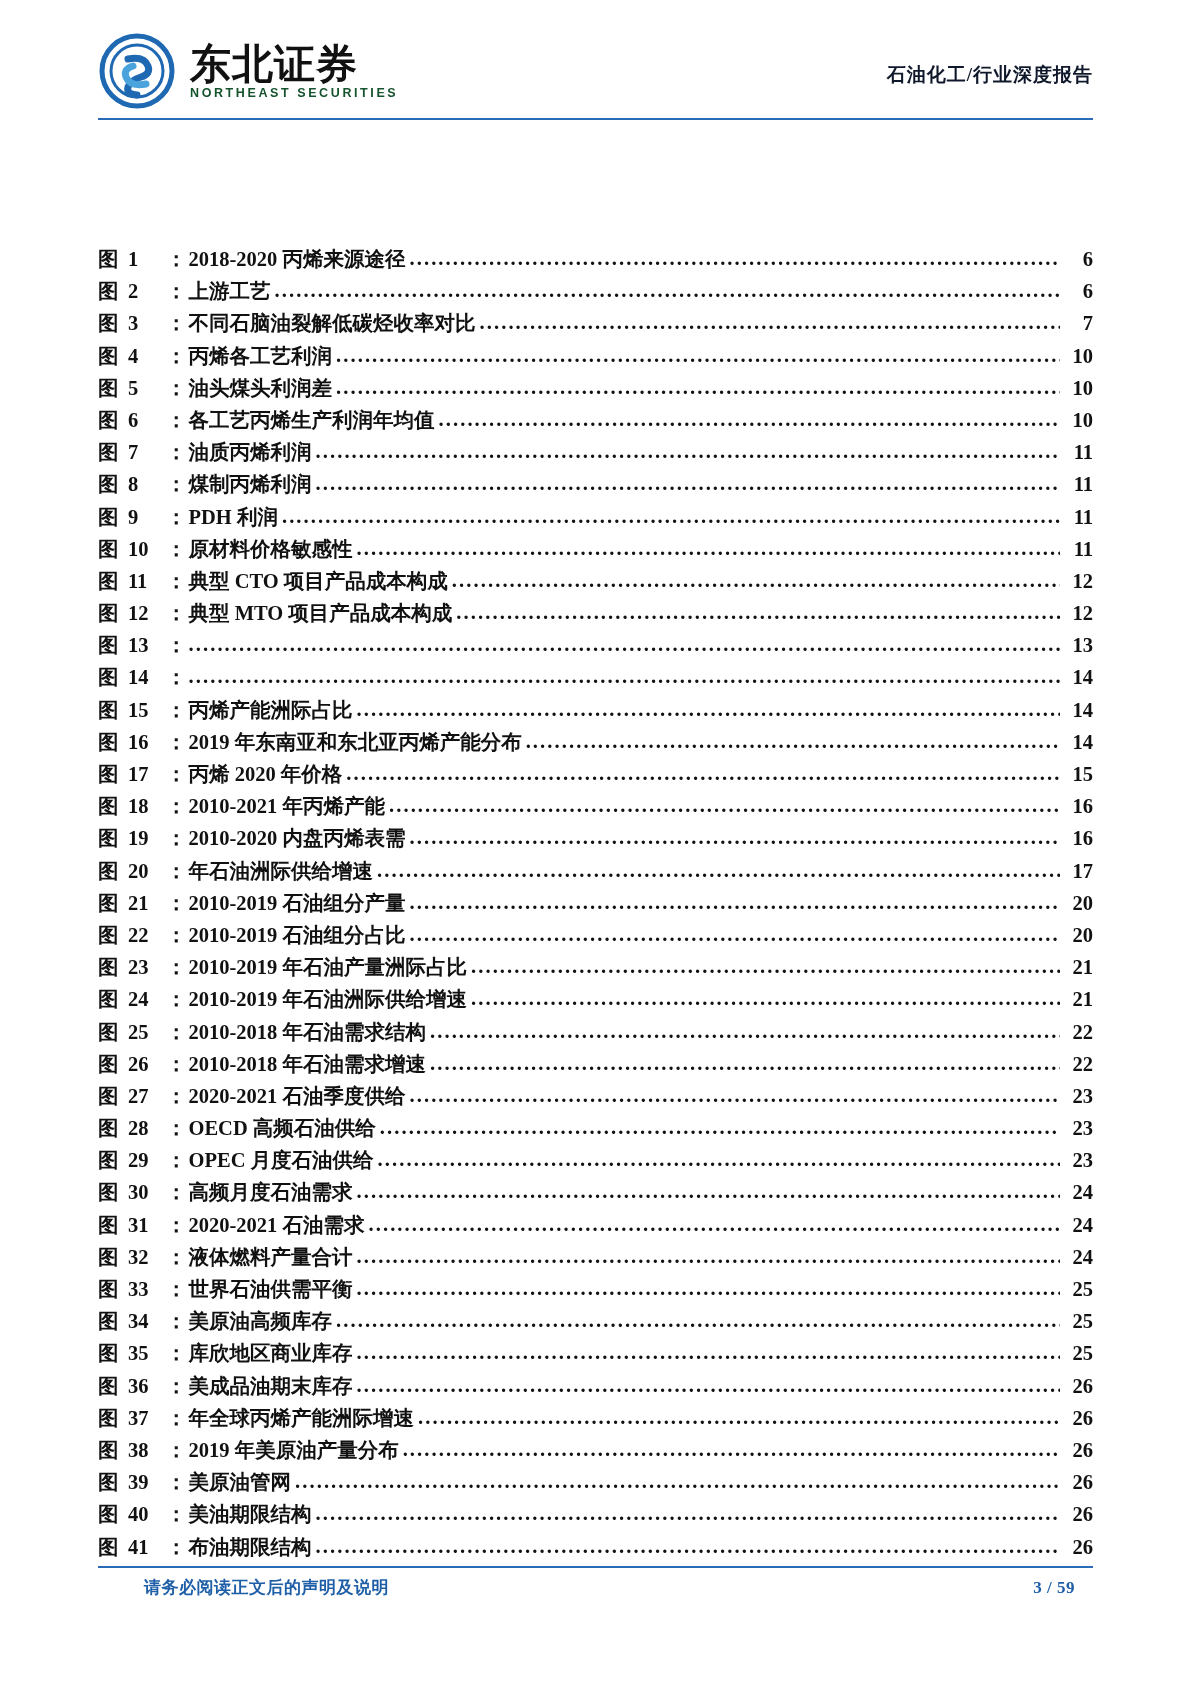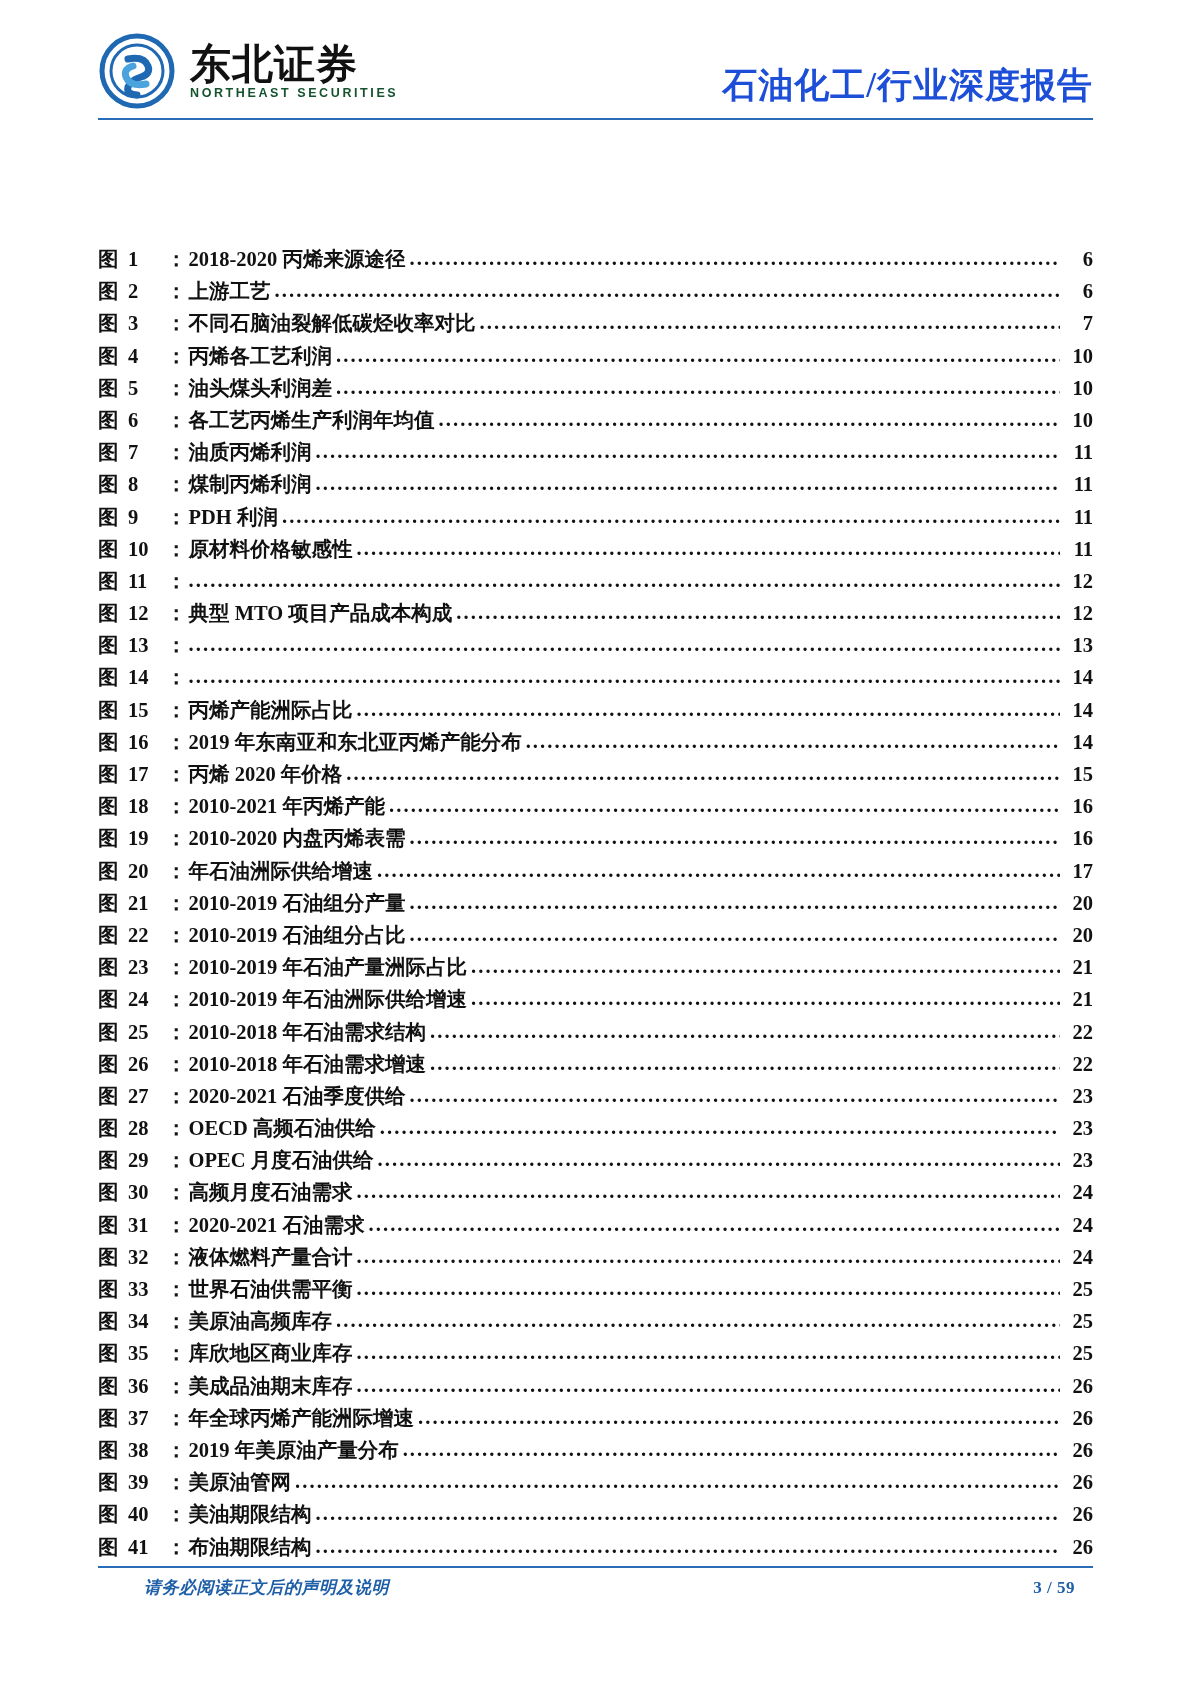--- a/index.html
+++ b/index.html
@@ -65,23 +65,23 @@
     font-size: 12.5px;
     font-weight: 700;
     letter-spacing: 2.6px;
     color: #14532d;
   }
   .header-title {
     position: absolute;
     right: 98px;
     top: 62px;
     font-family: "Liberation Serif", "DejaVu Serif", serif;
-    font-size: 35px;
+    font-size: 19px;
     font-weight: 700;
-    color: #1d4ed8;
+    color: #0f172a;
     letter-spacing: 1px;
     white-space: nowrap;
   }
   .header-rule {
     position: absolute;
     left: 98px;
     top: 118px;
     width: 995px;
     height: 0;
     border-top: 2px solid #2b6cb8;
@@ -176,21 +176,21 @@
     top: 1576px;
     width: 995px;
     display: flex;
     justify-content: space-between;
     align-items: center;
     font-size: 17px;
     font-weight: 700;
     color: #1f5fa8;
     font-family: "Liberation Serif", "DejaVu Serif", serif;
   }
-  .footer-left { padding-left: 46px; letter-spacing: 0.5px; font-style: italic; }
+  .footer-left { padding-left: 46px; letter-spacing: 0.5px; }
   .footer-right { padding-right: 18px; letter-spacing: 0.5px; }
 </style>
 </head>
 <body>
 
 <div class="page">
 
   <div class="header">
     <div class="brand">
       <span class="brand-mark">
@@ -311,20 +311,21 @@
         <span class="toc-text">原材料价格敏感性</span>
         <span class="toc-leader">.......................................................................................................................................................................................................</span>
         <span class="toc-page">11</span>
       </div>
       <div class="toc-row">
         <span class="toc-label">
           <span class="toc-fig">图</span>
           <span class="toc-num">11</span>
           <span class="toc-colon">：</span>
         </span>
+        <span class="toc-text">典型 CTO 项目产品成本构成</span>
         <span class="toc-leader">.......................................................................................................................................................................................................</span>
         <span class="toc-page">12</span>
       </div>
       <div class="toc-row">
         <span class="toc-label">
           <span class="toc-fig">图</span>
           <span class="toc-num">12</span>
           <span class="toc-colon">：</span>
         </span>
         <span class="toc-text">典型 MTO 项目产品成本构成</span>

